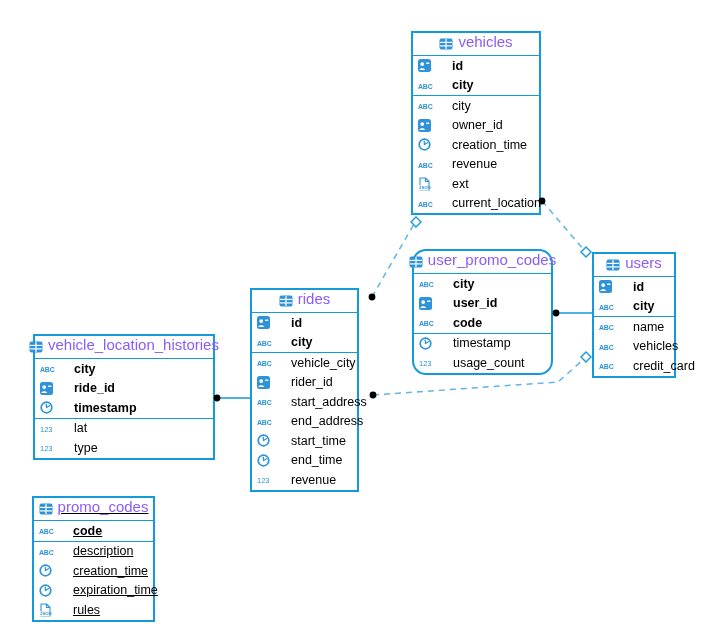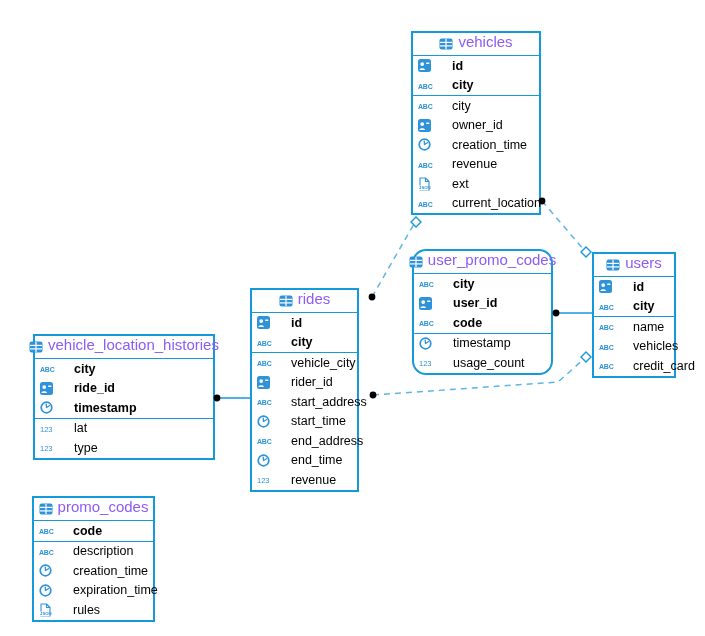--- a/index.html
+++ b/index.html
@@ -290,34 +290,34 @@
         <div class="field-row">
           <span class="icon">
             <svg width="17" height="9" viewBox="0 0 17 9">
               <text x="0" y="7.5" font-size="7" font-weight="bold" letter-spacing="-0.2" fill="#2E93D9" font-family="Liberation Sans, sans-serif">ABC</text>
             </svg>
           </span>
           <span class="fname">start_address</span>
         </div>
         <div class="field-row">
           <span class="icon">
+            <svg width="17" height="9" viewBox="0 0 17 9">
+              <text x="0" y="7.5" font-size="7" font-weight="bold" letter-spacing="-0.2" fill="#2E93D9" font-family="Liberation Sans, sans-serif">ABC</text>
+            </svg>
+          </span>
+          <span class="fname">end_address</span>
+        </div>
+        <div class="field-row">
+          <span class="icon">
             <svg width="13" height="13" viewBox="0 0 13 13">
               <circle cx="6.5" cy="6.5" r="5.3" fill="none" stroke="#2E93D9" stroke-width="1.7"></circle>
               <path d="M6.5 6.5 L6.2 3.1 M6.5 6.5 L9.4 4.7" stroke="#2E93D9" stroke-width="1.3" fill="none" stroke-linecap="round"></path>
             </svg>
           </span>
           <span class="fname">start_time</span>
-        </div>
-        <div class="field-row">
-          <span class="icon">
-            <svg width="17" height="9" viewBox="0 0 17 9">
-              <text x="0" y="7.5" font-size="7" font-weight="bold" letter-spacing="-0.2" fill="#2E93D9" font-family="Liberation Sans, sans-serif">ABC</text>
-            </svg>
-          </span>
-          <span class="fname">end_address</span>
         </div>
         <div class="field-row">
           <span class="icon">
             <svg width="13" height="13" viewBox="0 0 13 13">
               <circle cx="6.5" cy="6.5" r="5.3" fill="none" stroke="#2E93D9" stroke-width="1.7"></circle>
               <path d="M6.5 6.5 L6.2 3.1 M6.5 6.5 L9.4 4.7" stroke="#2E93D9" stroke-width="1.3" fill="none" stroke-linecap="round"></path>
             </svg>
           </span>
           <span class="fname">end_time</span>
         </div>
@@ -385,21 +385,21 @@
         <div class="field-row">
           <span class="icon">
             <svg width="15" height="9" viewBox="0 0 15 9">
               <text x="0" y="7.5" font-size="7.5" fill="#2E93D9" font-family="Liberation Sans, sans-serif">123</text>
             </svg>
           </span>
           <span class="fname">type</span>
         </div>
       </div>
     </div>
-    <div class="db-table" style="left: 32px; top: 496px; width: 123px;">
+    <div class="db-table" style="left: 32px; top: 496px; width: 123px; text-decoration: underline;">
       <div class="tbl-header">
         <span class="icon" style="width:14px;flex:0 0 14px">
           <svg width="14" height="12" viewBox="0 0 14 12">
             <rect x="0.5" y="0.5" width="13" height="11" rx="2" fill="#2E93D9"></rect>
             <line x1="1" y1="4.4" x2="13" y2="4.4" stroke="#fff" stroke-width="1.2"></line>
             <line x1="1" y1="7.9" x2="13" y2="7.9" stroke="#fff" stroke-width="1.2"></line>
             <line x1="7" y1="1" x2="7" y2="11" stroke="#fff" stroke-width="1.2"></line>
           </svg>
         </span>
         <span class="tbl-title">promo_codes</span>

